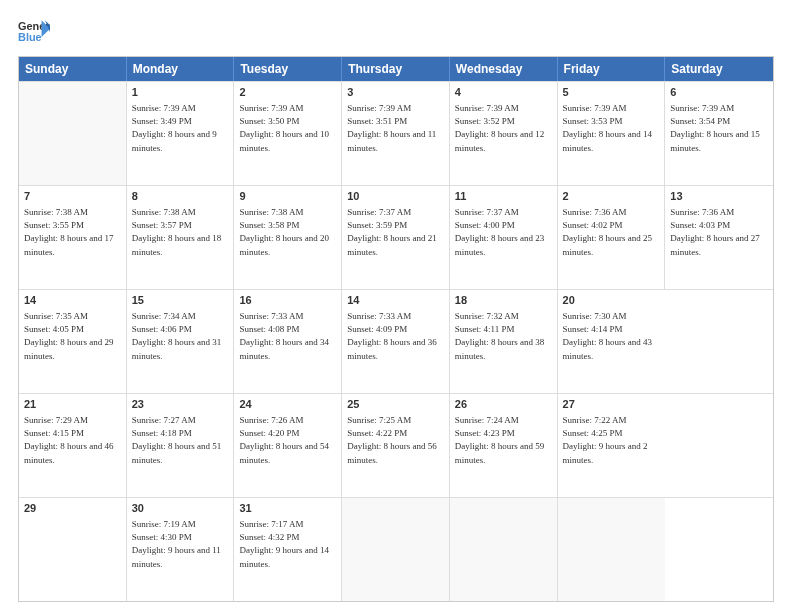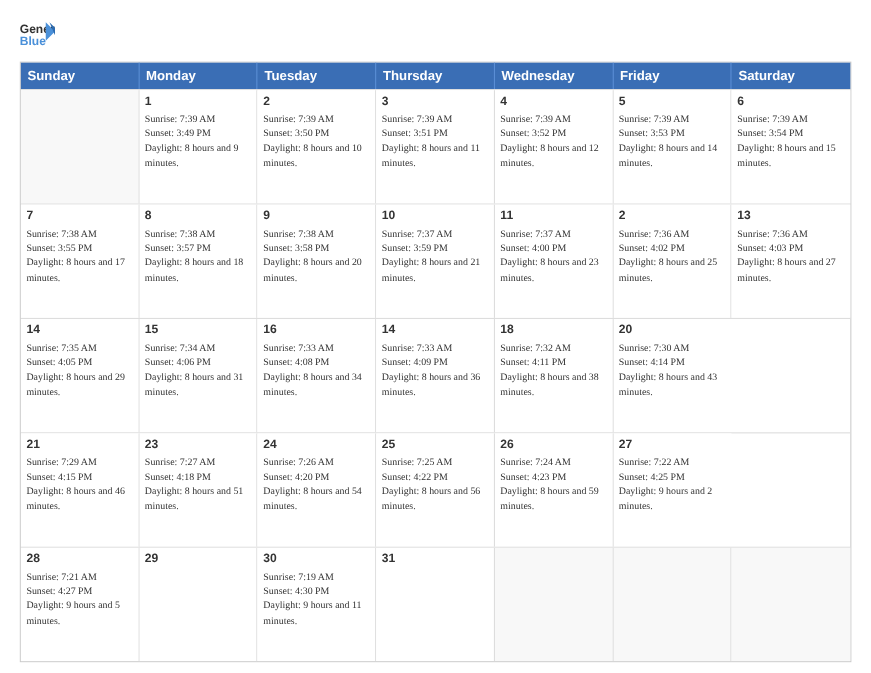--- a/index.html
+++ b/index.html
@@ -234,32 +234,29 @@
             <span class="day-num">26</span>
             <div class="cell-info">Sunrise: 7:24 AM<br>Sunset: 4:23 PM<br>Daylight: 8 hours and 59 minutes.</div>
           </div>
           <div class="cal-cell">
             <span class="day-num">27</span>
             <div class="cell-info">Sunrise: 7:22 AM<br>Sunset: 4:25 PM<br>Daylight: 9 hours and 2 minutes.</div>
           </div>
         </div>
         <div class="cal-row">
           <div class="cal-cell">
-            <span class="day-num">28</span>
-            <div class="cell-info">Sunrise: 7:21 AM<br>Sunset: 4:27 PM<br>Daylight: 9 hours and 5 minutes.</div>
-          </div>
-          <div class="cal-cell">
             <span class="day-num">29</span>
           </div>
           <div class="cal-cell">
             <span class="day-num">30</span>
             <div class="cell-info">Sunrise: 7:19 AM<br>Sunset: 4:30 PM<br>Daylight: 9 hours and 11 minutes.</div>
           </div>
           <div class="cal-cell">
             <span class="day-num">31</span>
+            <div class="cell-info">Sunrise: 7:17 AM<br>Sunset: 4:32 PM<br>Daylight: 9 hours and 14 minutes.</div>
           </div>
           <div class="cal-cell empty"></div>
           <div class="cal-cell empty"></div>
           <div class="cal-cell empty"></div>
         </div>
       </div>
   </div>
 </div>
 
 </body></html>

